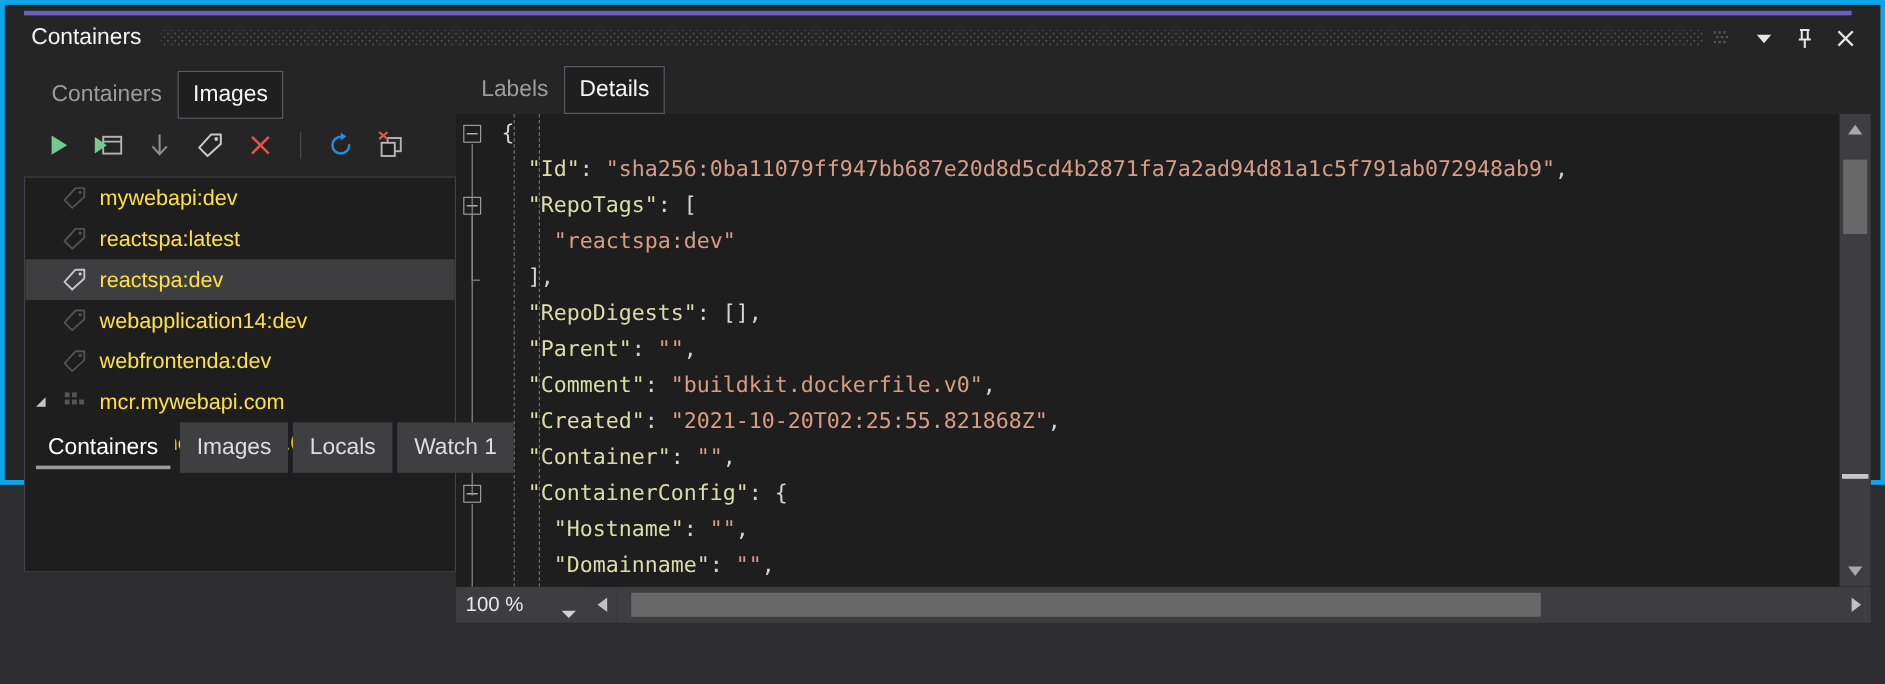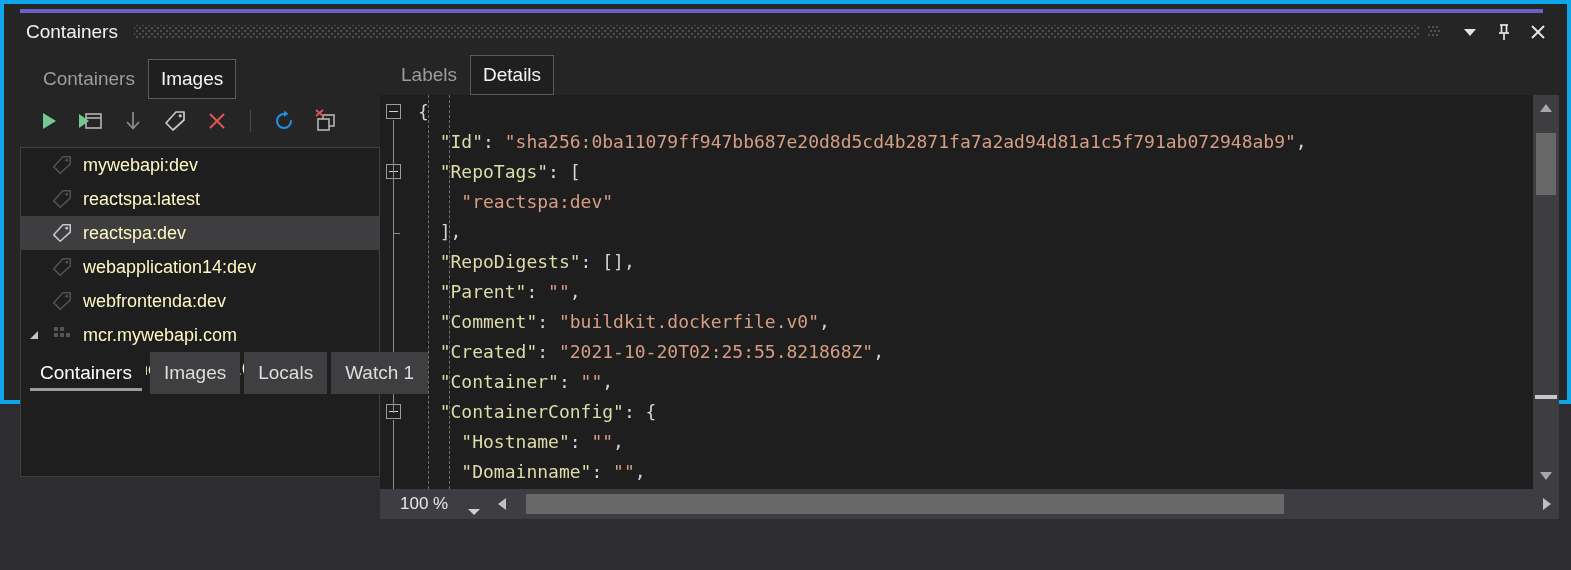--- a/index.html
+++ b/index.html
@@ -88,21 +88,21 @@
 
   .tree {
     position: absolute; left: 0; top: 96px;
     width: 360px; height: 330px;
     background: #1e1e1e;
     border: 1px solid #3f3f46;
     overflow: hidden;
   }
   .tree-row {
     height: 34px; display: flex; align-items: center;
-    color: #fef9c3; font-size: 18px; white-space: nowrap;
+    color: #fde047; font-size: 18px; white-space: nowrap;
   }
   .tree-row.selected { background: #3e3e40; }
   .tw-expander { width: 26px; display: flex; align-items: center; justify-content: center; }
   .tw-icon { width: 30px; display: flex; align-items: center; justify-content: center; }
   .tw-label { padding-left: 6px; }
 
   
   .right-pane { flex: 1; position: relative; display: flex; flex-direction: column; }
 
   .right-tabs { display: flex; align-items: center; height: 48px; padding-left: 8px; }
@@ -160,21 +160,21 @@
   .vs-arrow { height: 26px; display: flex; align-items: center; justify-content: center; }
   .vs-track { flex: 1; position: relative; }
   .vs-thumb { position: absolute; left: 3px; right: 3px; top: 12px; height: 62px; background: #686868; }
   .vs-mark { position: absolute; left: 2px; right: 2px; bottom: 64px; height: 4px; background: #c8c8c8; }
 
   
   .hscroll-row { height: 30px; display: flex; background: #2d2d30; align-items: stretch; }
   .zoom-box {
     width: 110px; background: #3e3e42; color: #e8e8e8;
     font-size: 17px; display: flex; align-items: center;
-    padding-left: 20px; position: relative;
+    padding-left: 8px; position: relative;
   }
   .zoom-caret { position: absolute; right: 10px; top: 12px; }
   .hs-arrow { width: 24px; display: flex; align-items: center; justify-content: center; background: #3e3e42; }
   .hs-track { flex: 1; position: relative; background: #3e3e42; }
   .hs-thumb { position: absolute; left: 12px; top: 5px; bottom: 5px; width: 758px; background: #686868; }
 
   
   .bottom-tabs {
     position: absolute; left: 16px; bottom: 6px;
     width: 1539px; height: 42px;

